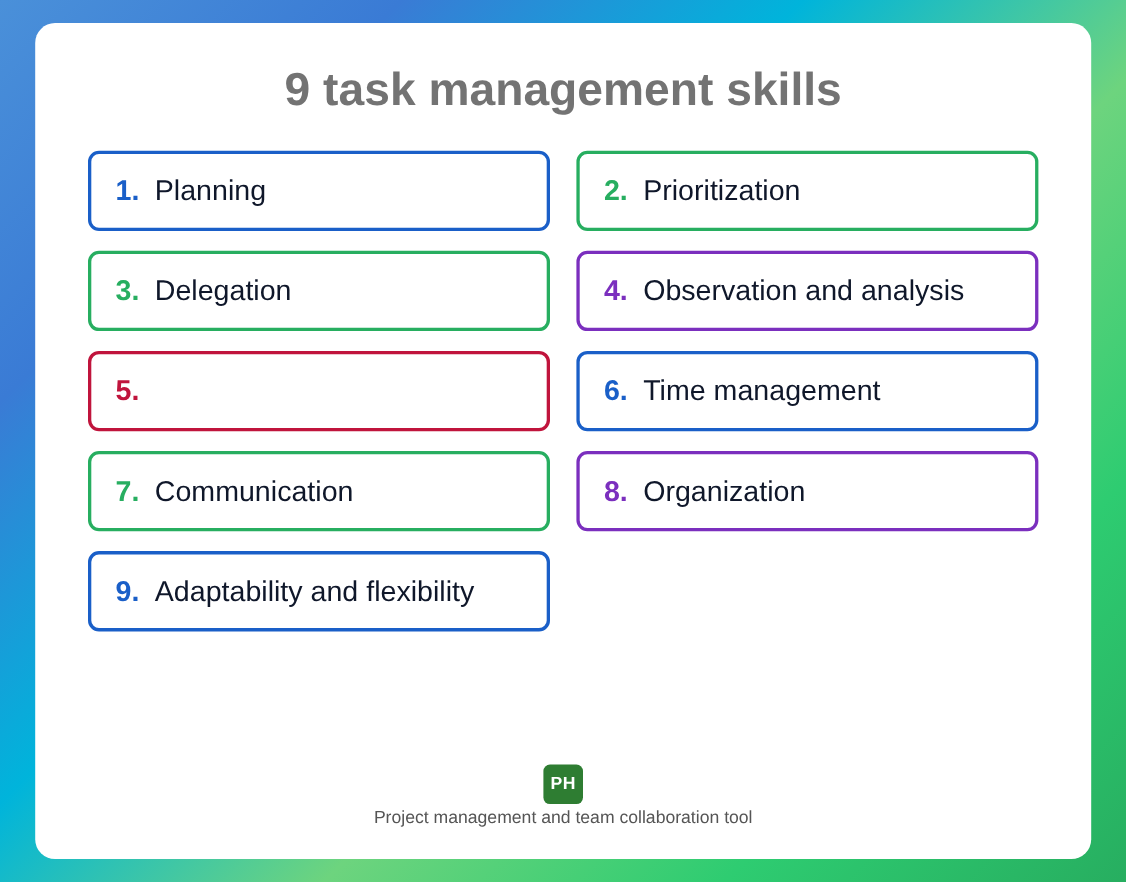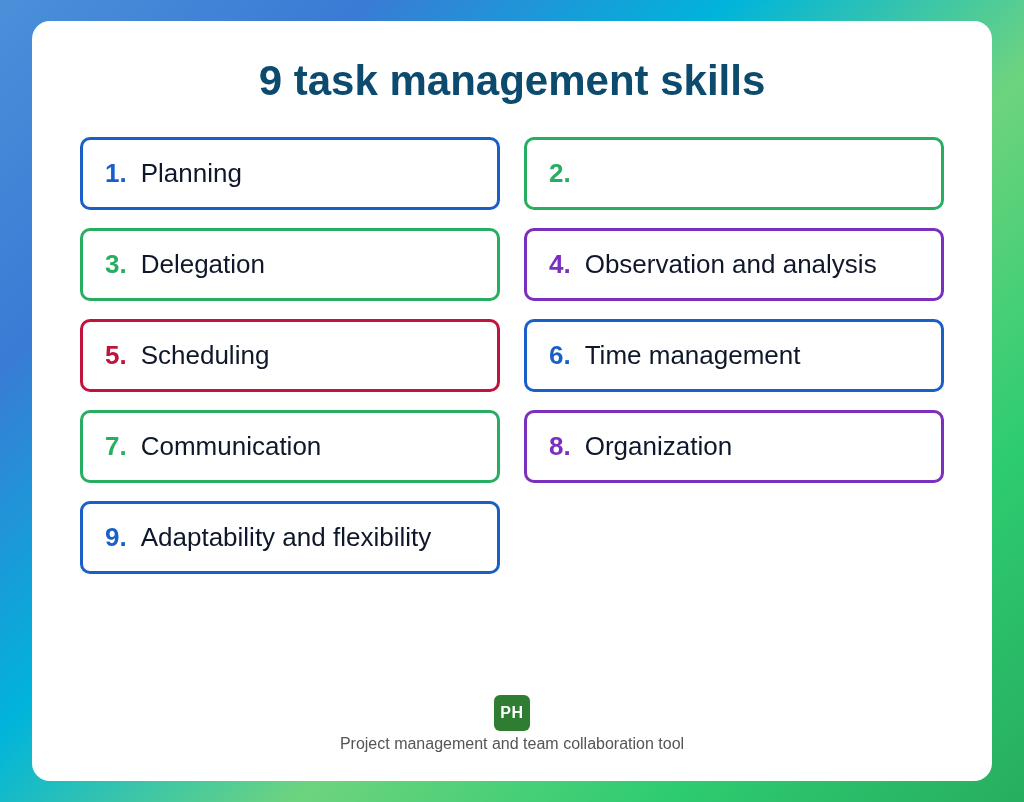--- a/index.html
+++ b/index.html
@@ -21,21 +21,21 @@
       height: 760px;
       padding: 36px 48px 28px 48px;
       display: flex;
       flex-direction: column;
       align-items: center;
     }
 
     .title {
       font-size: 42px;
       font-weight: 900;
-      color: #0c4a6e;
+      color: #737373;
       margin-bottom: 32px;
       text-align: center;
     }
 
     .grid {
       display: grid;
       grid-template-columns: 1fr 1fr;
       gap: 18px 24px;
       width: 100%;
       margin-bottom: 18px;
@@ -135,34 +135,34 @@
   <h1 class="title">9 task management skills</h1>
 
   <div class="grid">
 
     <div class="skill-box blue">
       <span class="skill-number blue">1.</span>
       <span class="skill-label">Planning</span>
     </div>
     <div class="skill-box green">
       <span class="skill-number green">2.</span>
+      <span class="skill-label">Prioritization</span>
     </div>
 
     <div class="skill-box green">
       <span class="skill-number green">3.</span>
       <span class="skill-label">Delegation</span>
     </div>
     <div class="skill-box purple">
       <span class="skill-number purple">4.</span>
       <span class="skill-label">Observation and analysis</span>
     </div>
 
     <div class="skill-box crimson">
       <span class="skill-number crimson">5.</span>
-      <span class="skill-label">Scheduling</span>
     </div>
     <div class="skill-box blue">
       <span class="skill-number blue">6.</span>
       <span class="skill-label">Time management</span>
     </div>
 
     <div class="skill-box green">
       <span class="skill-number green">7.</span>
       <span class="skill-label">Communication</span>
     </div>

